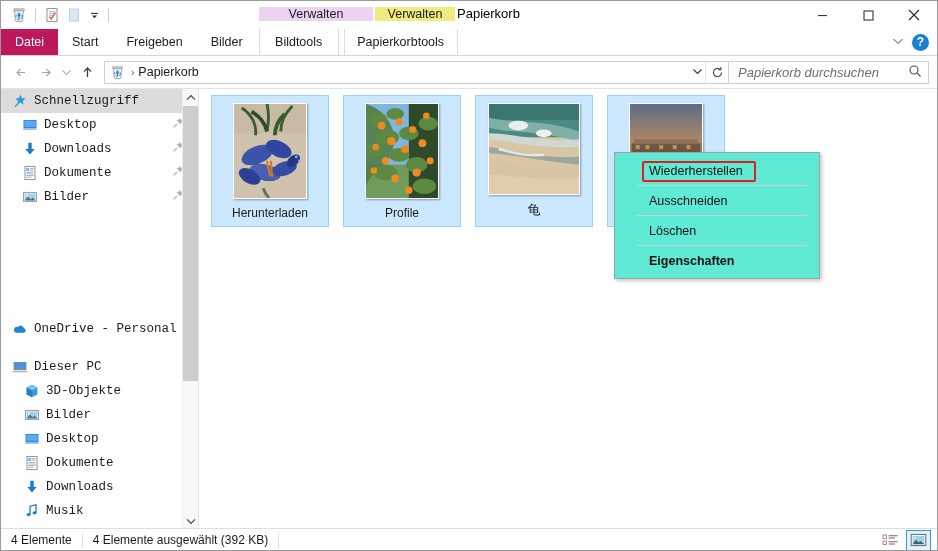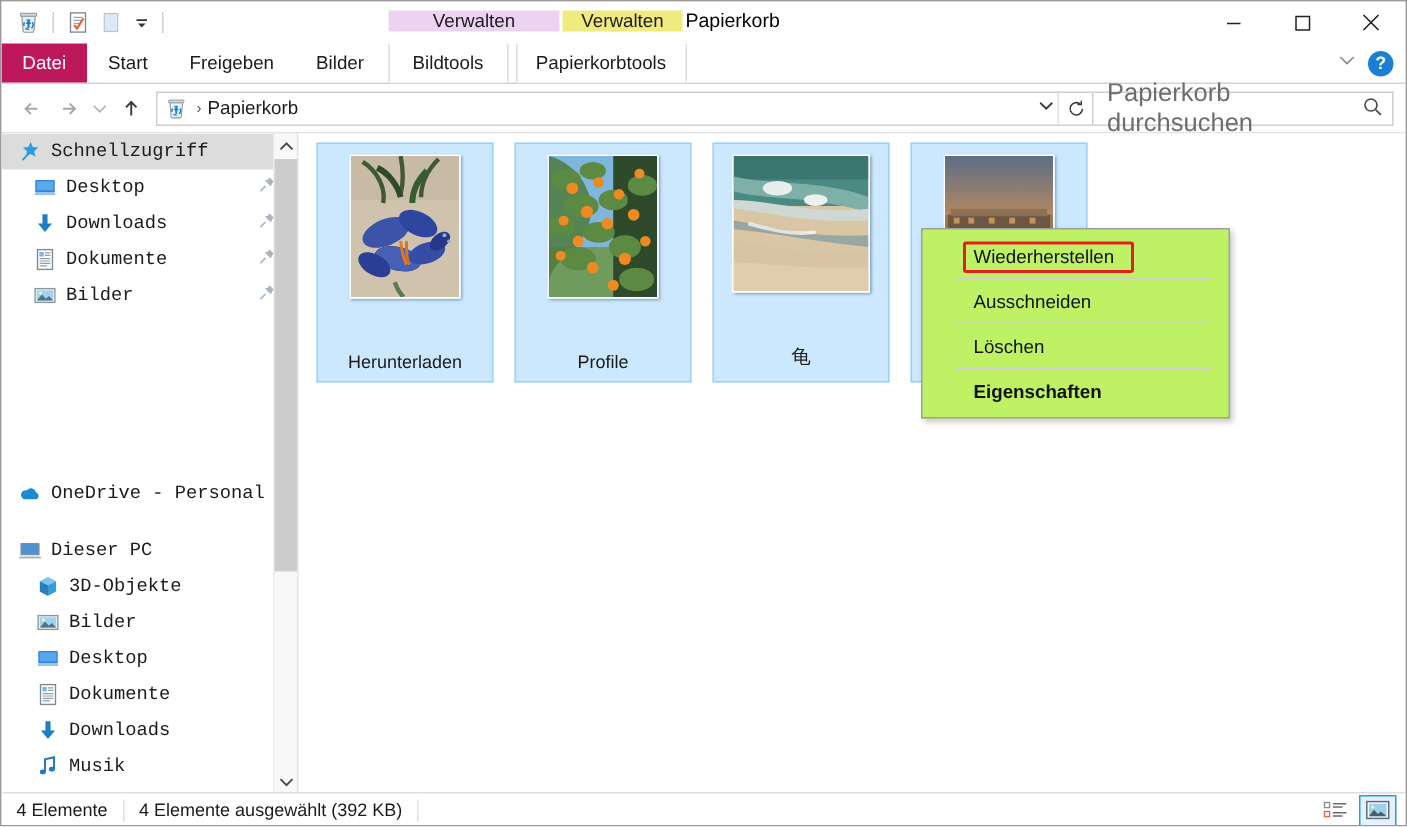--- a/index.html
+++ b/index.html
@@ -225,21 +225,21 @@
     height: 23px;
     border: 1px solid #cfcfcf;
     border-left: none;
     background: #ffffff;
     display: flex;
     align-items: center;
     justify-content: space-between;
     padding: 0 6px 0 9px;
     box-sizing: border-box;
   }
-  .searchph { font-size: 17px; color: #6d6d6d; }
+  .searchph { font-size: 13px; color: #6d6d6d; font-style: italic; }
 
   
   .content {
     position: relative;
     height: 440px;
     display: flex;
     border-top: 1px solid #e3e3e3;
     box-sizing: border-box;
   }
 
@@ -330,21 +330,20 @@
     box-sizing: border-box;
     display: flex;
     flex-direction: column;
     align-items: center;
     background: transparent;
   }
   .fileitem.selected {
     background: #cce8ff;
     border: 1px solid #99d1ff;
     padding: 7px 3px 5px 3px;
-    gap: 28px;
   }
   .thumb-img {
     width: 74px;
     height: 96px;
     box-shadow: 1px 1px 2px rgba(0,0,0,.35);
     border: 1px solid #ffffff;
     box-sizing: border-box;
     overflow: hidden;
   }
   .thumb-img.square { width: 92px; height: 92px; }
@@ -358,21 +357,21 @@
     max-width: 108px;
   }
   .filelabel.glyph { font-size: 13px; }
 
   
   .ctxmenu {
     position: absolute;
     left: 613px;
     top: 152px;
     width: 206px;
-    background: #bef264;
+    background: #5eead4;
     border: 1px solid #a0a0a0;
     box-shadow: 2px 2px 4px rgba(0,0,0,.22);
     padding: 3px 0;
     z-index: 50;
     box-sizing: border-box;
   }
   .ctxitem {
     height: 29px;
     display: flex;
     align-items: center;

